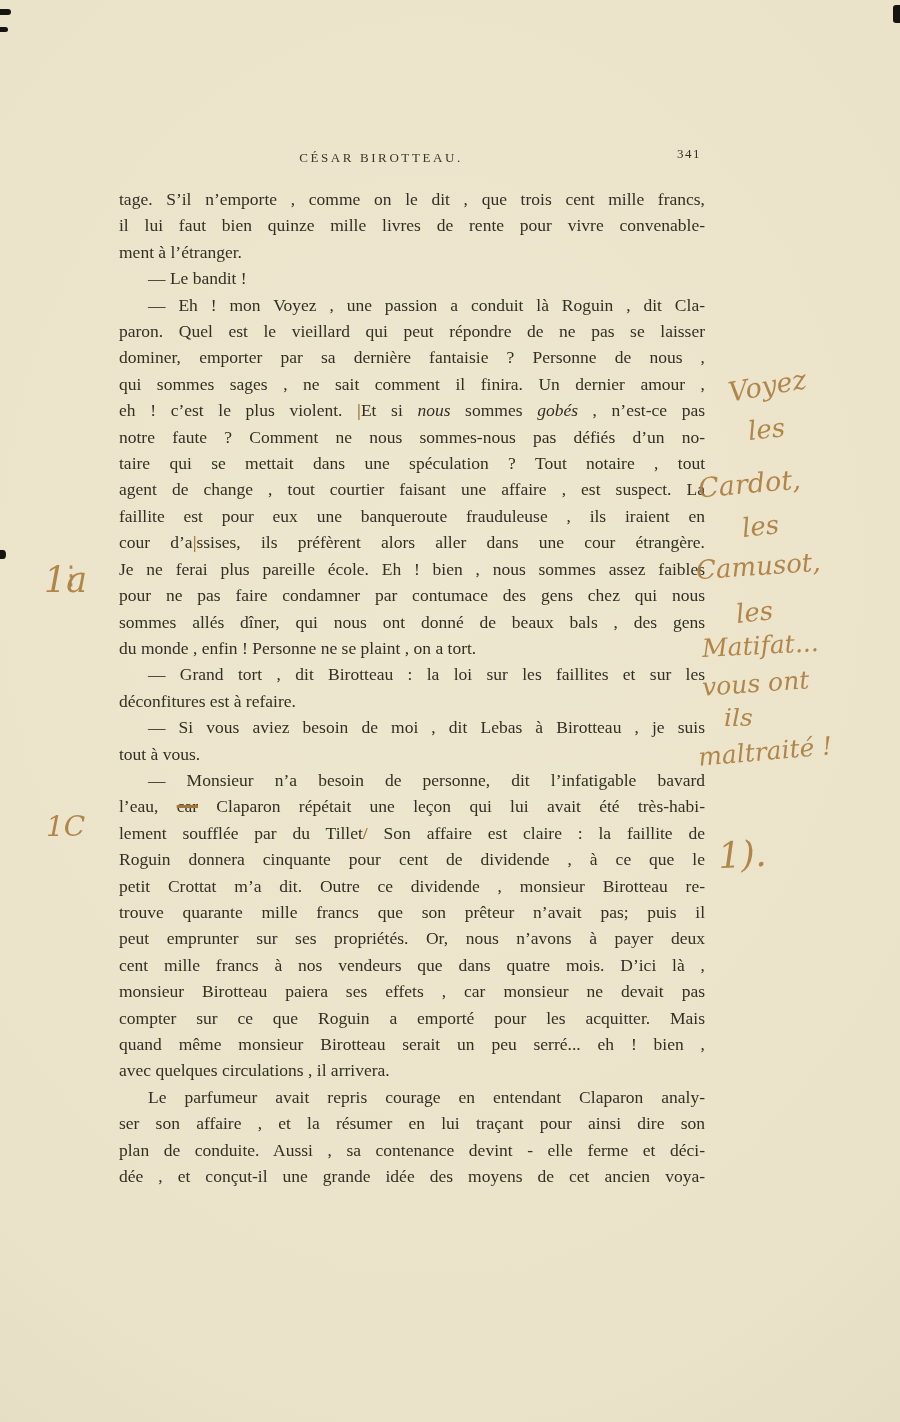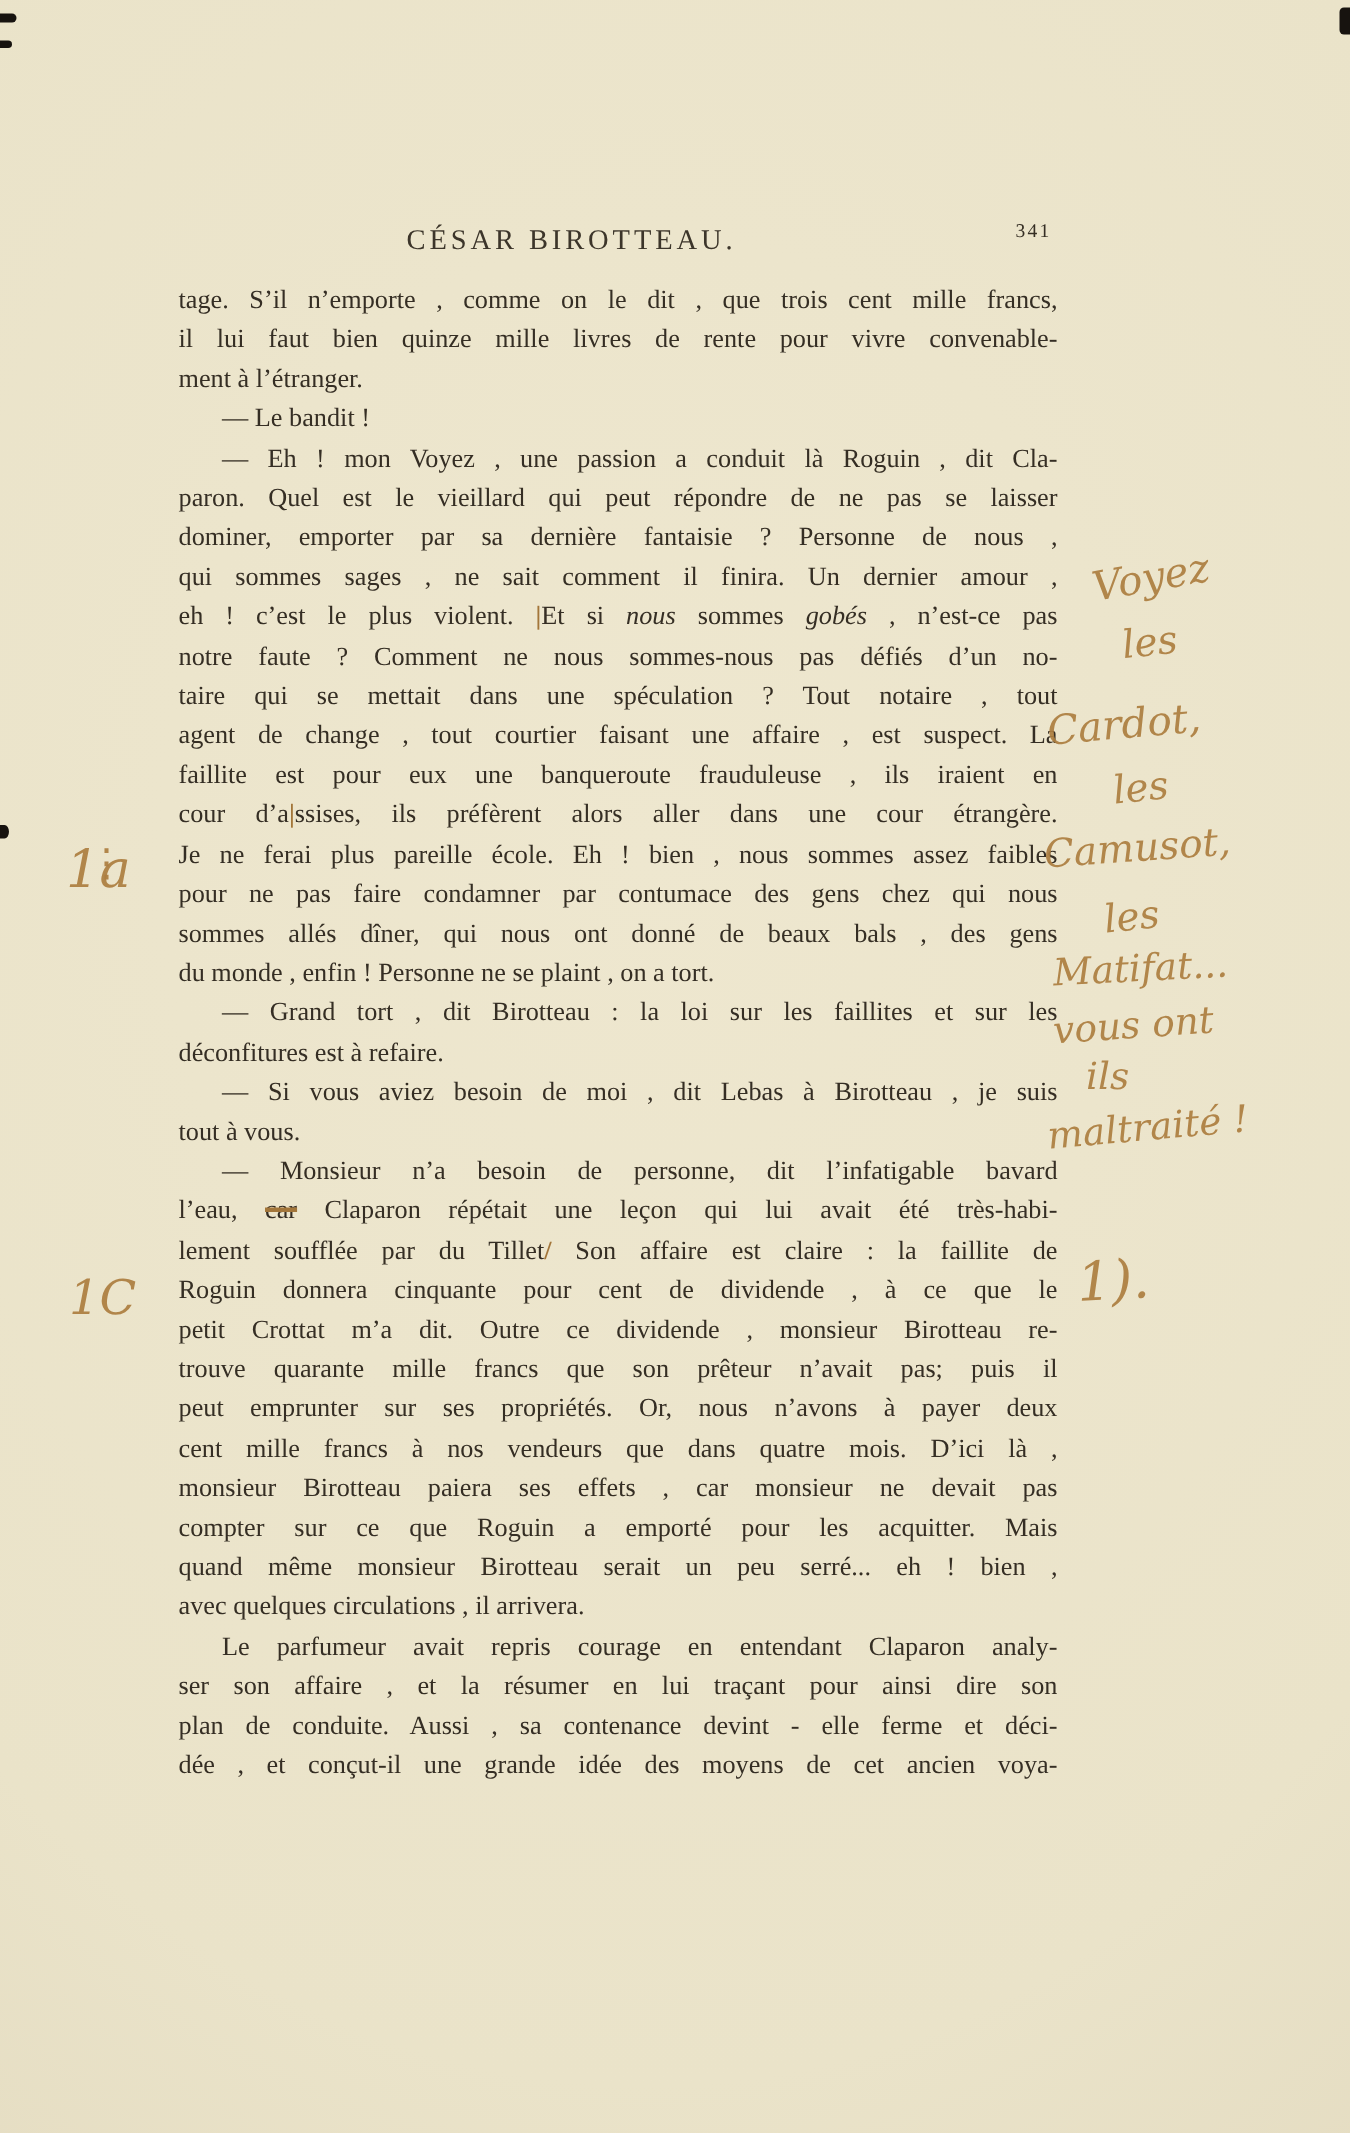--- a/index.html
+++ b/index.html
@@ -11,21 +11,21 @@
     background: radial-gradient(130% 105% at 48% 40%,
       #eee7cf 0%, #eae3c9 55%, #e0d7bc 88%, #d3c9ac 100%);
     font-family: "Liberation Serif", serif;
     color: #352e24;
   }
 
   
   .header { position: absolute; left: 119px; top: 146px; width: 586px; height: 26px; }
   .header-title {
     position: absolute; left: 0; right: 62px; top: 4px;
-    text-align: center; font-size: 19px; letter-spacing: 2.6px; color: #3c352a;
+    text-align: center; font-size: 13px; letter-spacing: 2.6px; color: #3c352a;
   }
   .page-number {
     position: absolute; right: 4px; top: 0;
     font-size: 13px; letter-spacing: 1.5px; color: #352e24;
   }
 
   
   .text-block {
     position: absolute; left: 119px; top: 186px; width: 586px;
     font-size: 17.5px; line-height: 26.4px; font-family: Liberation Serif, serif;
@@ -52,21 +52,21 @@
   .rm3 { left: 742px; top: 511px; font-size: 26px; transform: rotate(-6deg); }
   .rm4 { left: 696px; top: 551px; font-size: 26px; transform: rotate(-4deg); }
   .rm5 { left: 736px; top: 597px; font-size: 26px; transform: rotate(-6deg); }
   .rm6 { left: 702px; top: 631px; font-size: 25px; transform: rotate(-3deg); }
   .rm7 { left: 702px; top: 669px; font-size: 25px; transform: rotate(-4deg); }
   .rm8 { left: 724px; top: 703px; font-size: 25px; }
   .rm9 { left: 698px; top: 737px; font-size: 25px; transform: rotate(-5deg); }
   .rmark { left: 718px; top: 834px; font-size: 36px; transform: rotate(-3deg); }
   .lma  { left: 44px;  top: 528px; font-size: 35px; margin-top: 32px; }
   .lmdots { left: 58px; top: 560px; font-size: 26px; font-style: normal; }
-  .lmc  { left: 46px;  top: 810px; font-size: 32px; margin-top: 36px; }
+  .lmc  { left: 46px;  top: 810px; font-size: 28px; }
 
   
   .art { position: absolute; background: #17130f; }
   .art-tl1 { left: 0; top: 9px;  width: 11px; height: 6px; border-radius: 0 3px 3px 0; }
   .art-tl2 { left: 0; top: 27px; width: 8px;  height: 5px; border-radius: 0 3px 3px 0; }
   .art-tr  { right: 0; top: 5px; width: 7px;  height: 18px; border-radius: 3px 0 0 3px; }
   .art-l   { left: 0; top: 550px; width: 6px; height: 9px; border-radius: 0 50% 50% 0; }
 </style>
 </head>
 <body>

